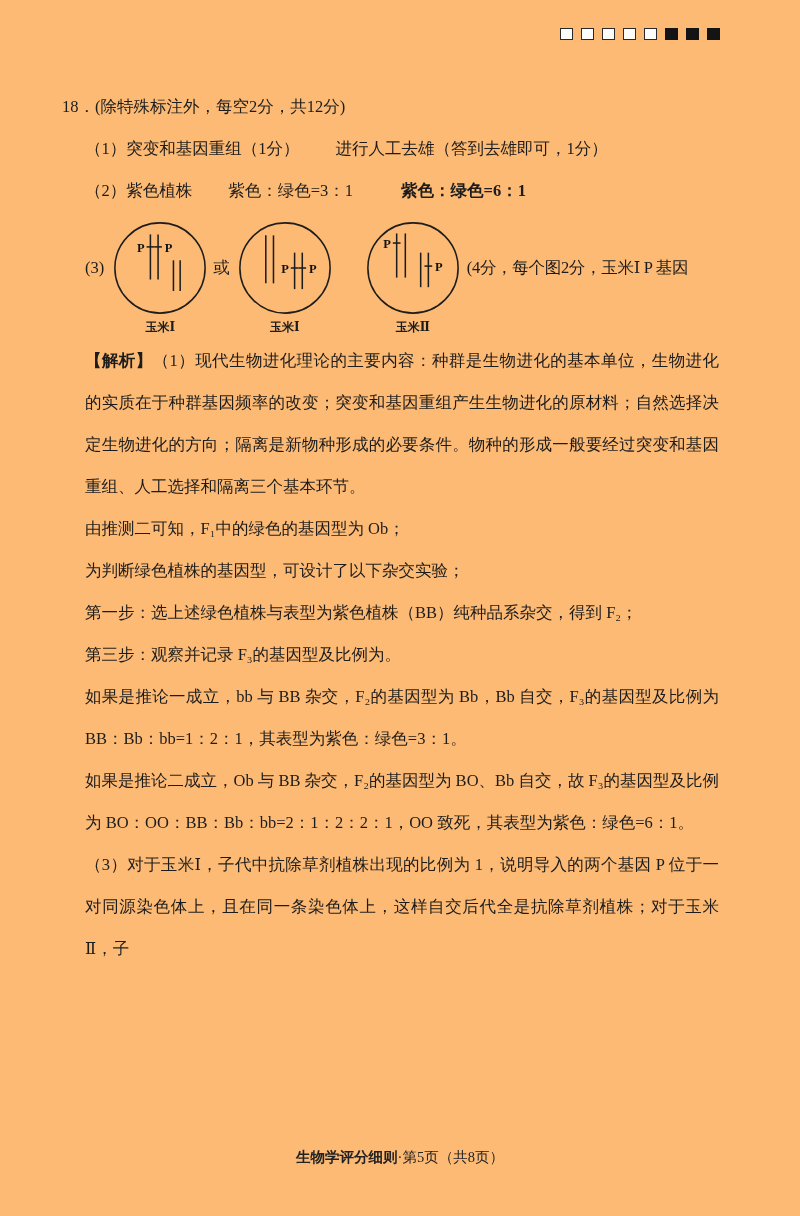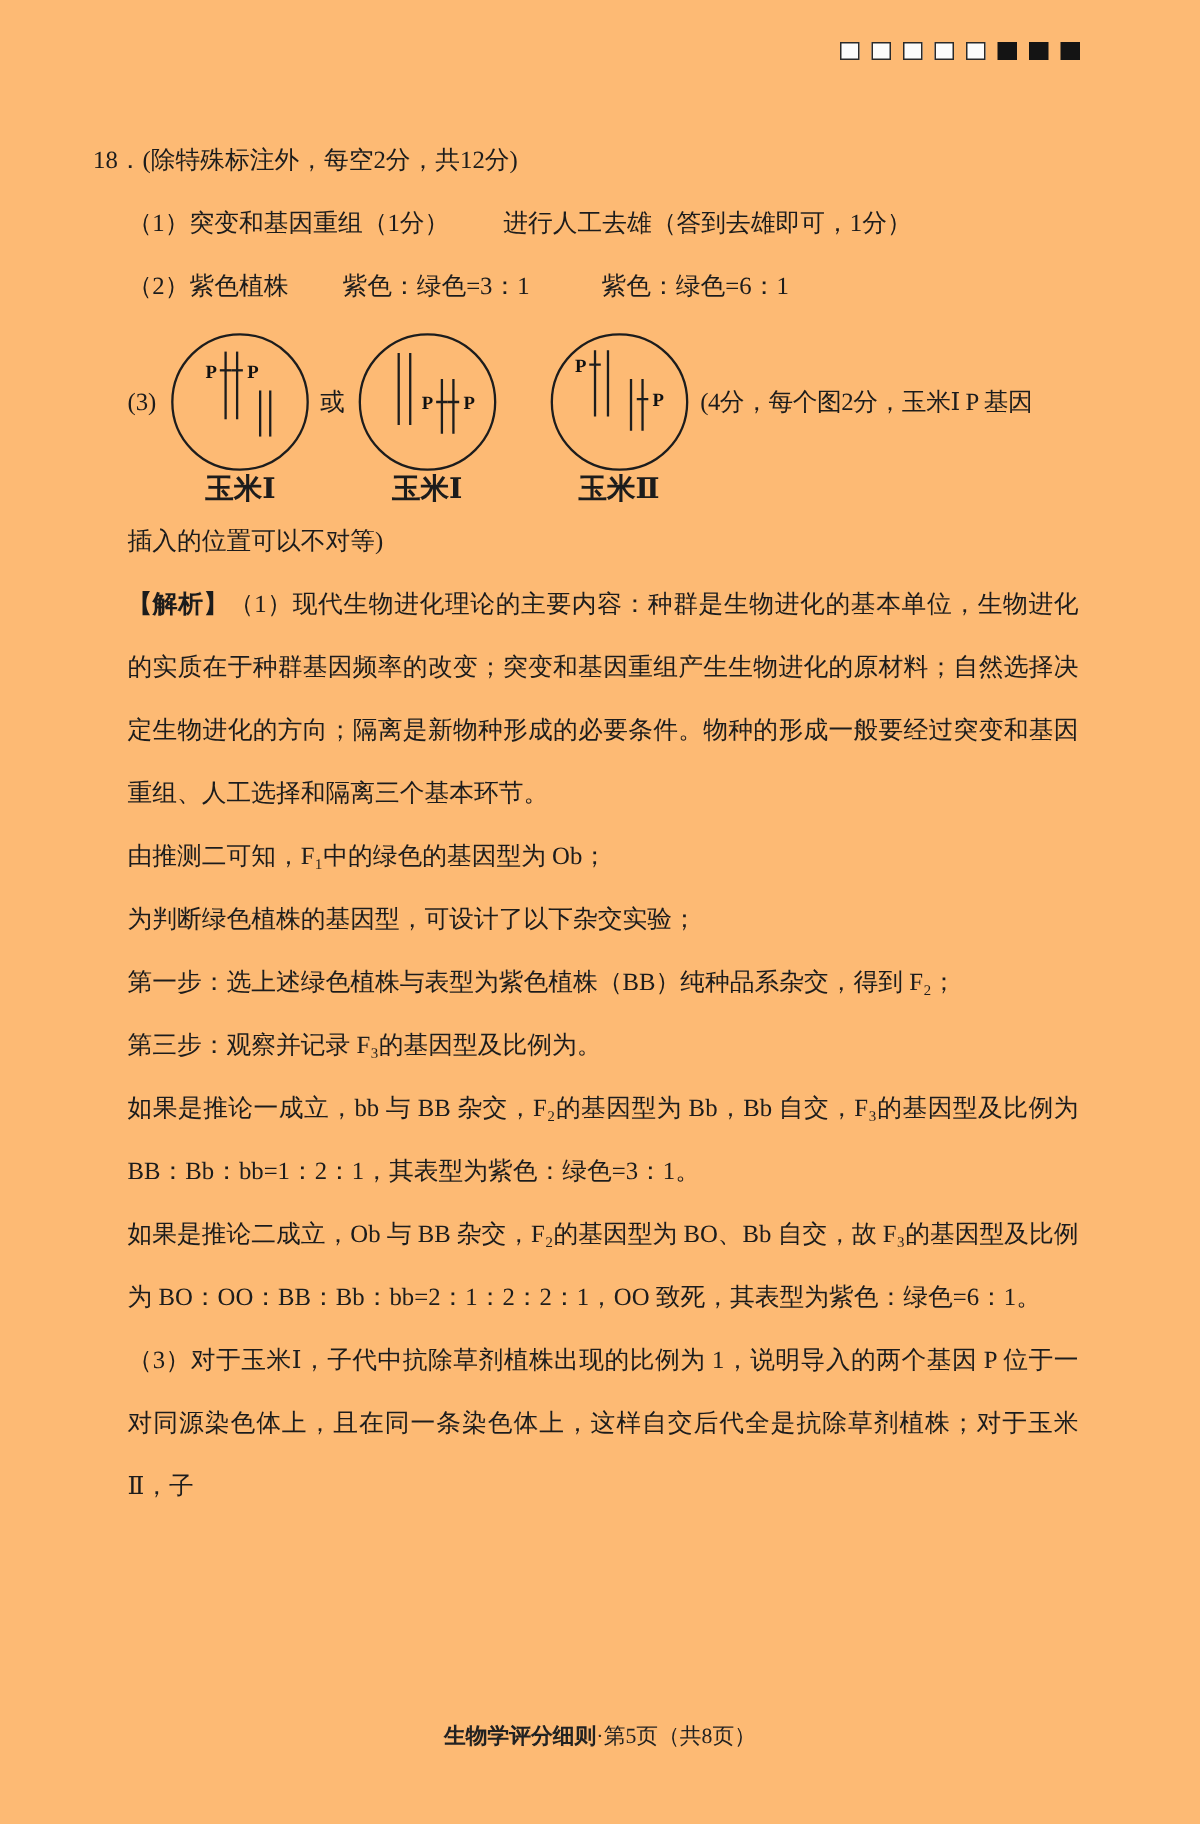--- a/index.html
+++ b/index.html
@@ -33,21 +33,21 @@
     left: 85px;
     width: 634px;
     font-size: 16.5px;
     line-height: 42px;
     text-align: left;
   }
   .para { margin: 0; }
   .just { text-align: justify; }
   .hang { margin-left: -23px; }
   .gap36 { margin-left: 36px; }
-  .gap48 { margin-left: 48px; }
+  .gap48 { margin-left: 48px; font-weight: bold; }
   .b { font-weight: bold; }
 
   
   .diagram-row {
     display: flex;
     align-items: flex-start;
     margin-top: 8px;
     line-height: normal;
     height: 120px;
   }
@@ -58,21 +58,21 @@
   .cell-fig.gap30 { margin-left: 32px; }
   .cell-fig svg { display: block; }
   .cell-fig svg circle { fill: none; stroke: #1d1d1d; stroke-width: 1.6; }
   .cell-fig svg line { stroke: #1d1d1d; stroke-width: 1.6; }
   .gene {
     font-size: 13px;
     font-weight: bold;
     fill: #111;
     font-family: "Liberation Serif", "DejaVu Serif", serif;
   }
-  .cap { font-weight: bold; font-size: 19px; line-height: 22px; margin-top: 0; }
+  .cap { font-weight: bold; font-size: 12px; line-height: 22px; margin-top: 0; }
   .d-note { margin: 36px 0 0 6px; line-height: 24px; white-space: nowrap; letter-spacing: -0.3px; }
 
   
   .footer {
     position: absolute;
     top: 1148px;
     left: 0;
     width: 100%;
     text-align: center;
     font-size: 14.5px;
@@ -150,21 +150,20 @@
           <line x1="66" y1="34" x2="66" y2="70"></line>
           <line x1="62" y1="48" x2="70" y2="48"></line>
           <text class="gene" x="73" y="53" text-anchor="start">P</text>
         </svg>
         <figcaption class="cap">玉米Ⅱ</figcaption>
       </figure>
 
       <span class="d-note">(4分，每个图2分，玉米Ⅰ P 基因</span>
     </div>
 
-    <p class="para"><span>插入的位置可以不对等)</span></p>
 
     <p class="para just"><span class="b">【解析】</span><span>（1）现代生物进化理论的主要内容：种群是生物进化的基本单位，生物进化的实质在于种群基因频率的改变；突变和基因重组产生生物进化的原材料；自然选择决定生物进化的方向；隔离是新物种形成的必要条件。物种的形成一般要经过突变和基因重组、人工选择和隔离三个基本环节。</span></p>
 
     <p class="para just">由推测二可知，F₁中的绿色的基因型为 Ob；</p>
     <p class="para just">为判断绿色植株的基因型，可设计了以下杂交实验；</p>
     <p class="para just">第一步：选上述绿色植株与表型为紫色植株（BB）纯种品系杂交，得到 F₂；</p>
     <p class="para just">第三步：观察并记录 F₃的基因型及比例为。</p>
     <p class="para just">如果是推论一成立，bb 与 BB 杂交，F₂的基因型为 Bb，Bb 自交，F₃的基因型及比例为 BB：Bb：bb=1：2：1，其表型为紫色：绿色=3：1。</p>
     <p class="para just">如果是推论二成立，Ob 与 BB 杂交，F₂的基因型为 BO、Bb 自交，故 F₃的基因型及比例为 BO：OO：BB：Bb：bb=2：1：2：2：1，OO 致死，其表型为紫色：绿色=6：1。</p>
     <p class="para just">（3）对于玉米Ⅰ，子代中抗除草剂植株出现的比例为 1，说明导入的两个基因 P 位于一对同源染色体上，且在同一条染色体上，这样自交后代全是抗除草剂植株；对于玉米Ⅱ，子</p>

